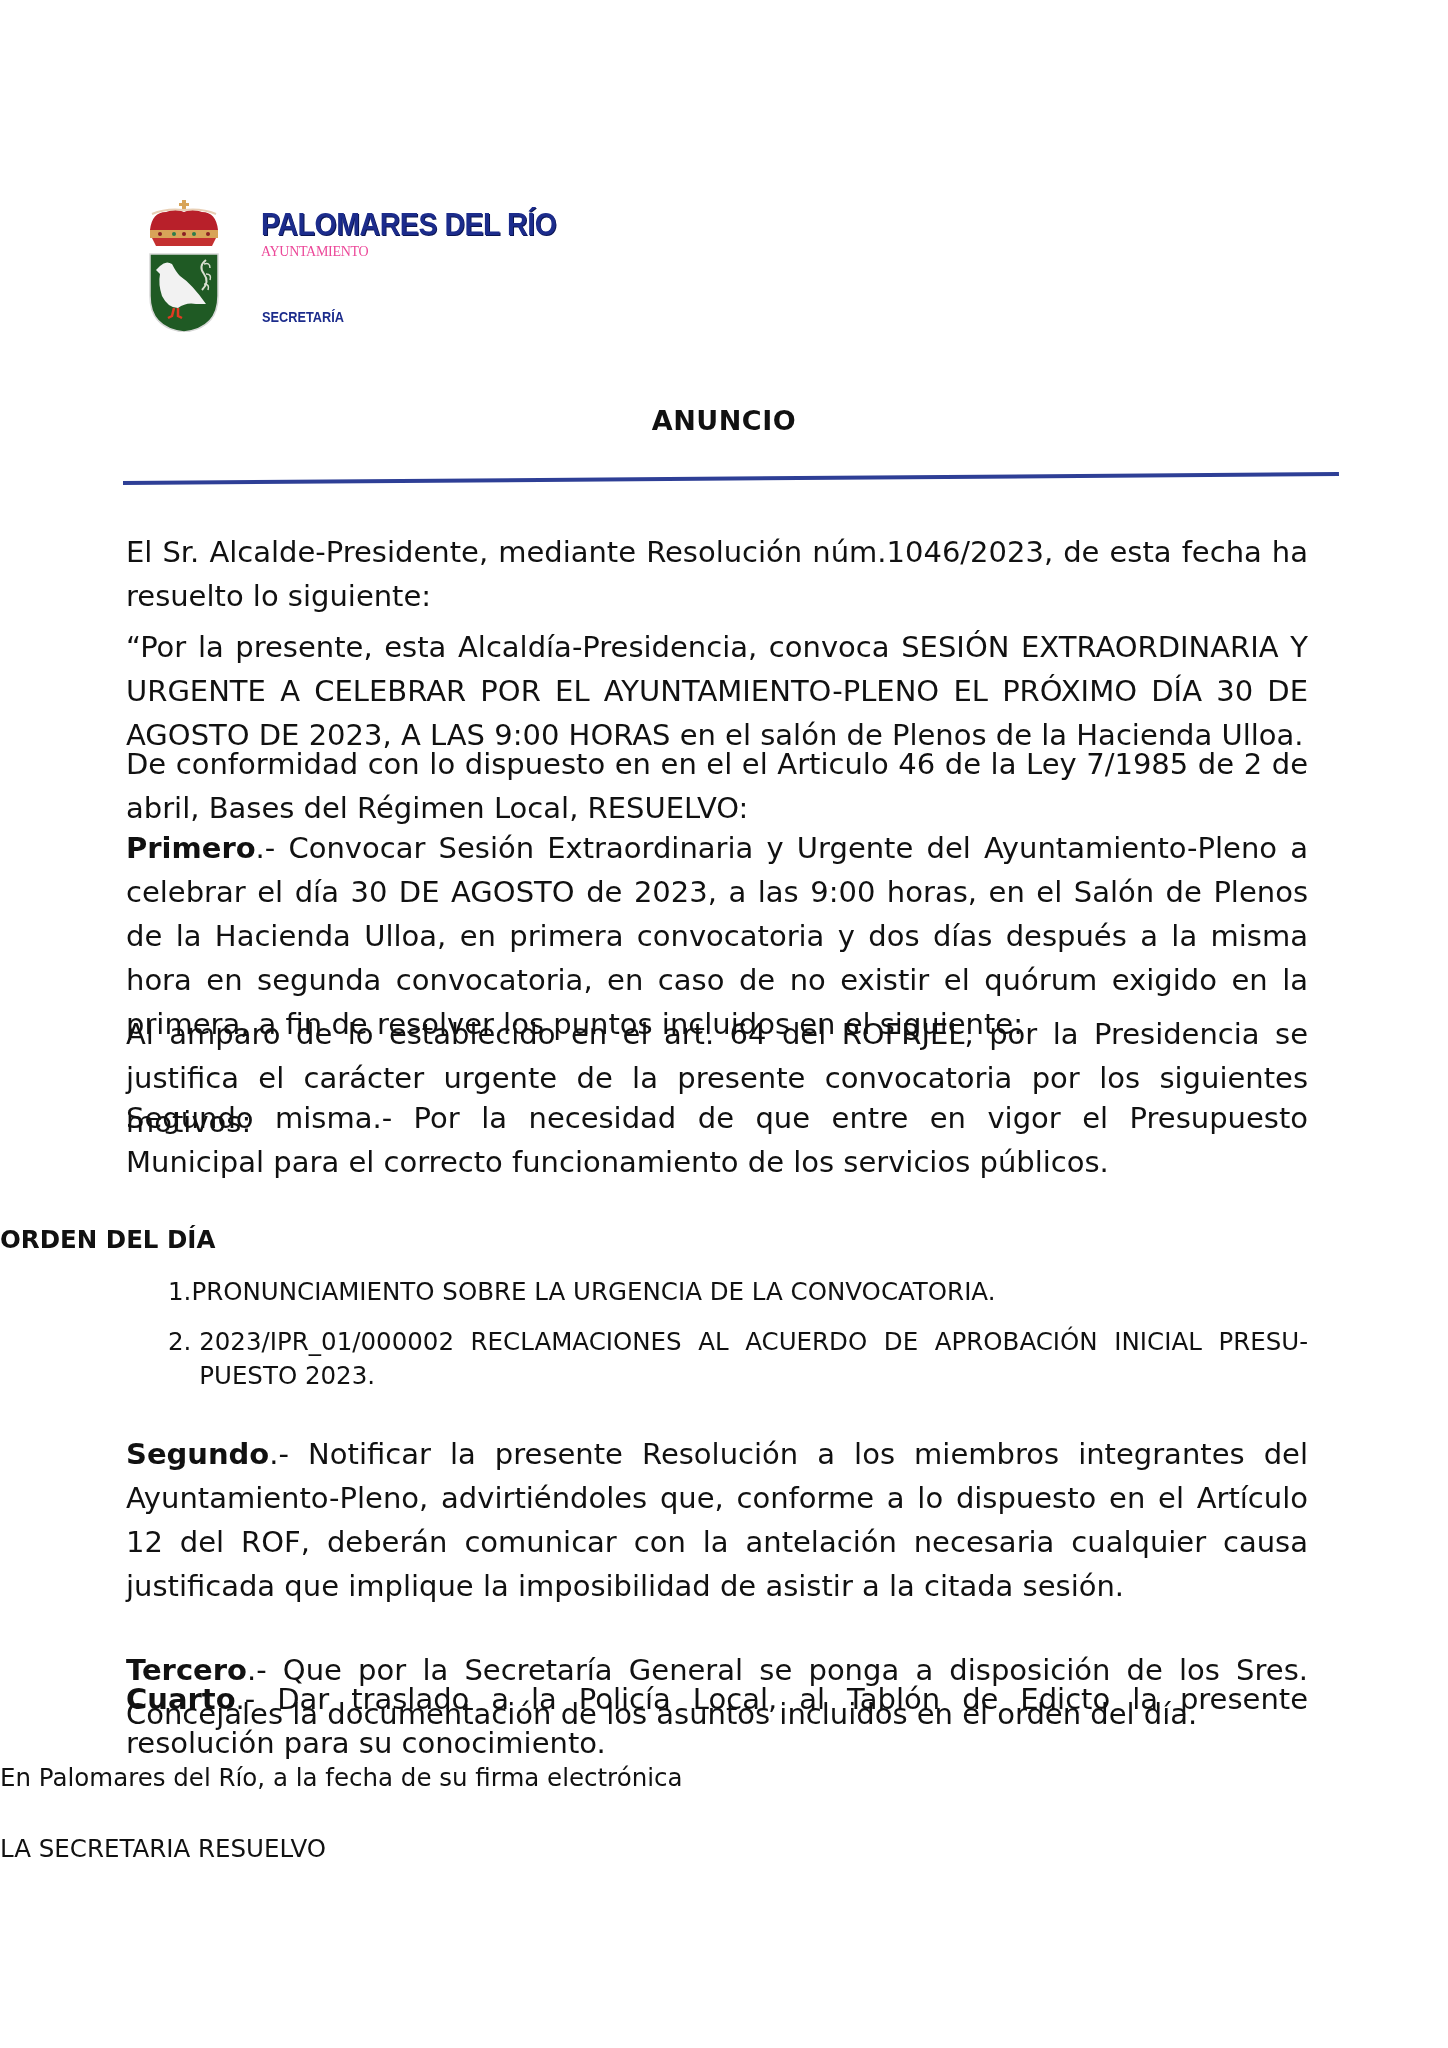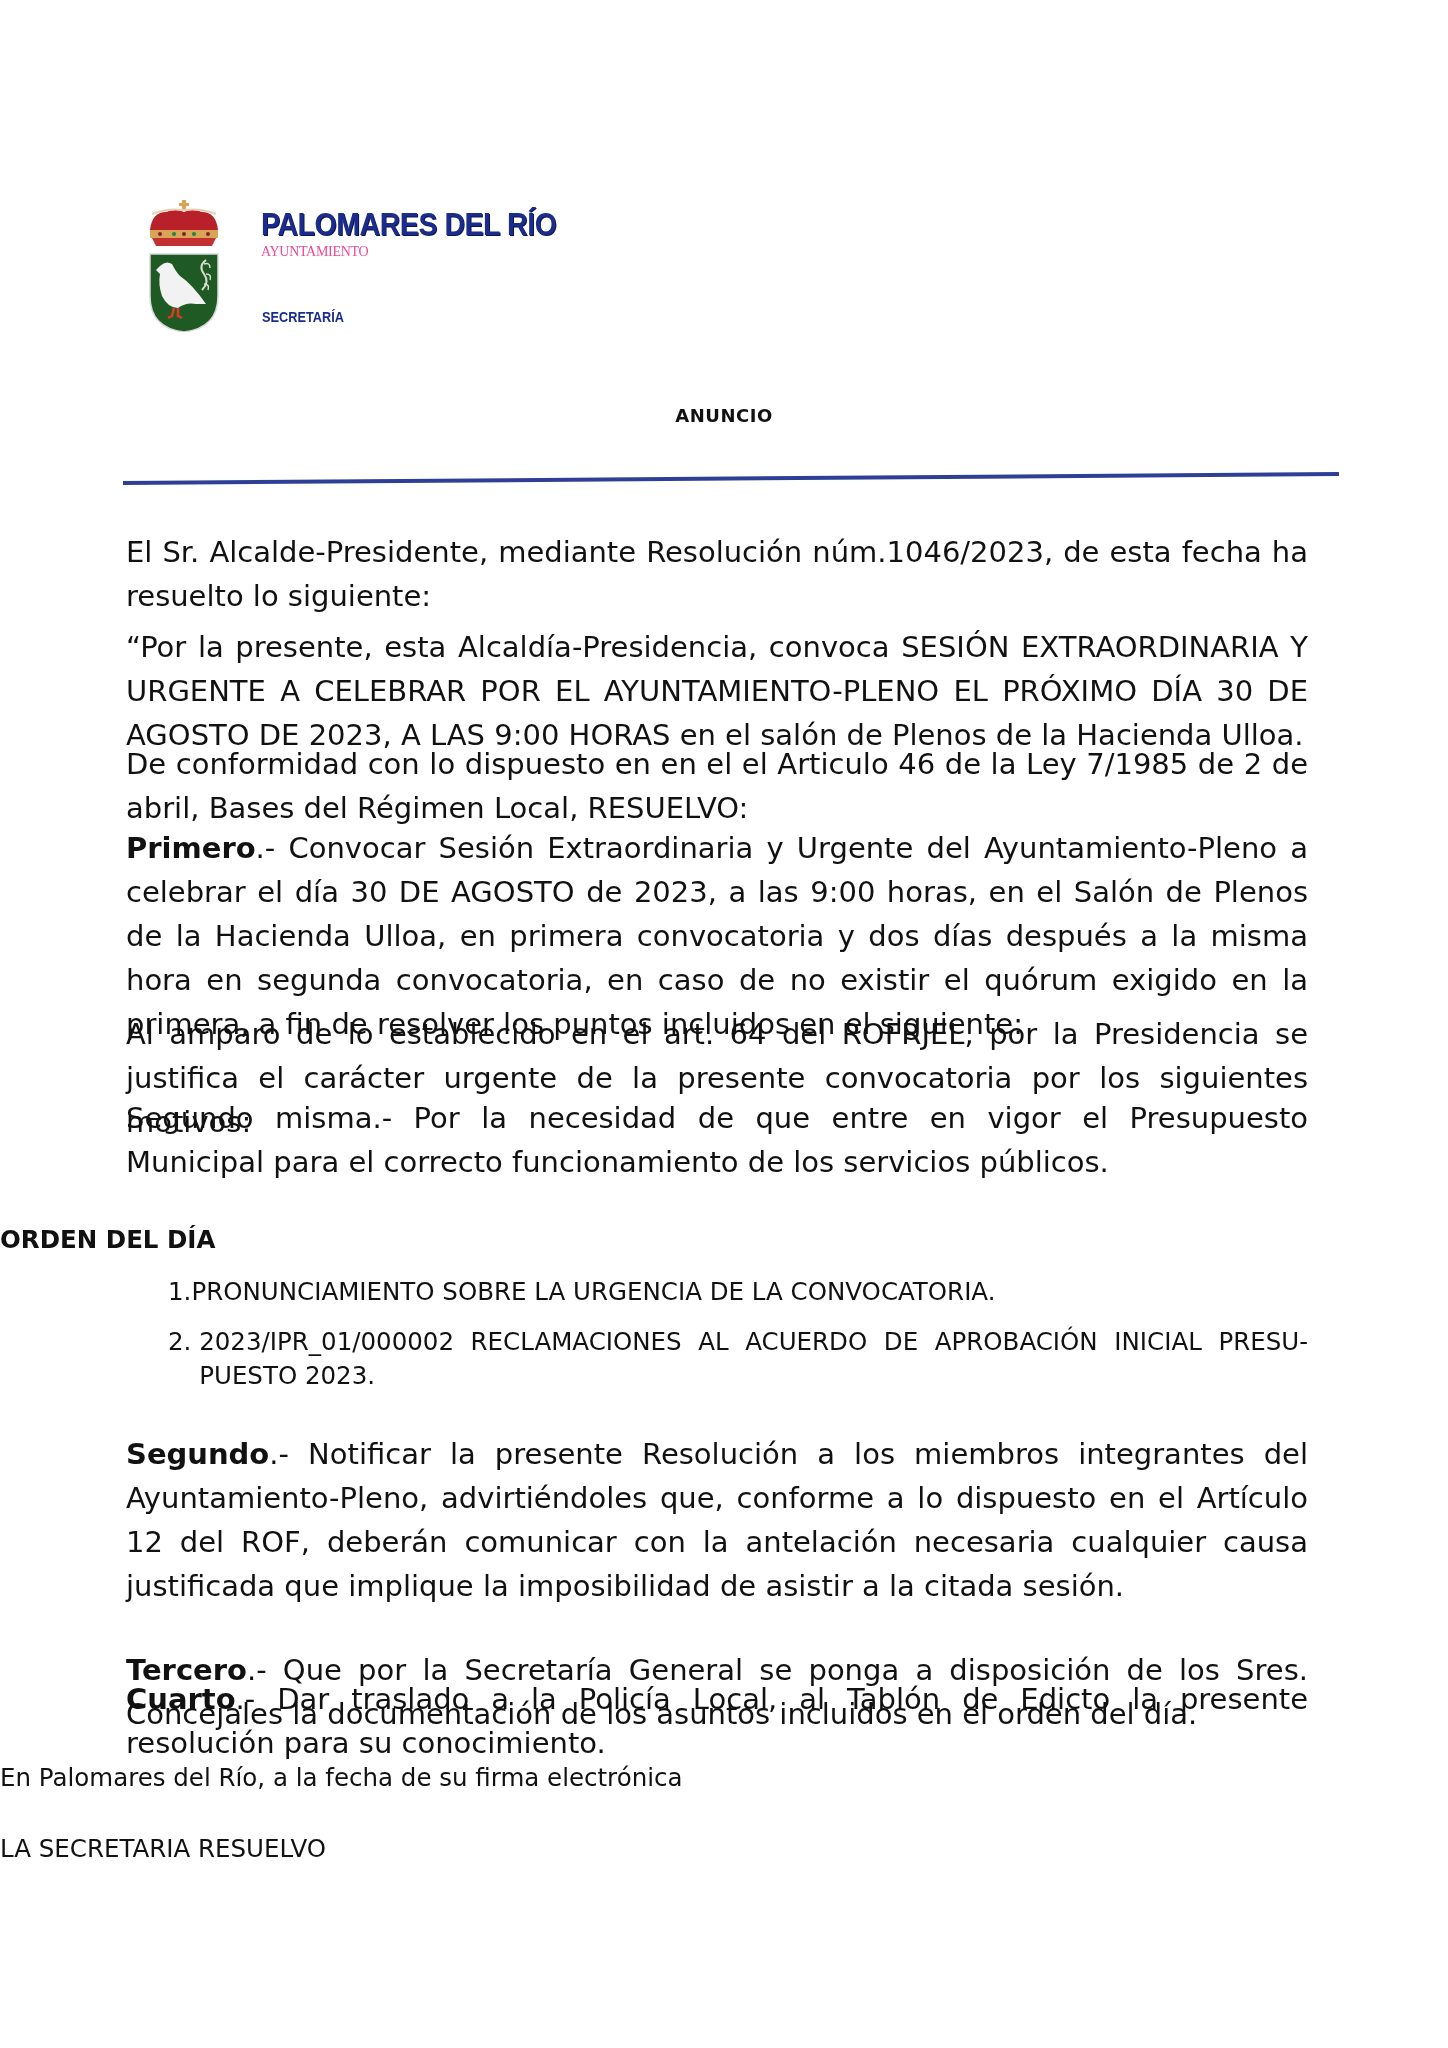--- a/index.html
+++ b/index.html
@@ -11,21 +11,21 @@
   .brand { position: absolute; left: 115px; top: 8px; }
   .brand-name { font-family: "Liberation Sans", sans-serif; font-weight: bold; font-size: 31px;
                 color: #1c2c8c; letter-spacing: -0.5px; line-height: 34px;
                 text-shadow: 1px 1px 0 #0a1450; transform: scaleX(0.92); transform-origin: left; }
   .brand-sub { font-family: "Liberation Serif", serif; font-size: 14px; color: #ec4899;
                margin-top: 2px; letter-spacing: -0.3px; }
   .brand-dept { position: absolute; left: 116px; top: 108px; font-family: "Liberation Sans", sans-serif;
                 font-weight: bold; font-size: 15px; color: #1c2c8c; transform: scaleX(0.85); transform-origin: left; }
 
   .title { position: absolute; left: 0; width: 1448px; top: 405px; text-align: center;
-           font-weight: bold; font-size: 18px; letter-spacing: 0.5px; }
+           font-weight: bold; font-size: 27px; letter-spacing: 0.5px; }
   .rule { position: absolute; left: 123px; top: 481px; width: 1216px; height: 4px;
           background: #2e3f96; transform: rotate(-0.42deg); transform-origin: left center; }
 
   .doc { position: absolute; left: 126px; width: 1182px; font-size: 29px; line-height: 44px;
          text-align: justify; }
   .doc p { margin: 0; }
   .b { font-weight: bold; }
 
   .center { position: absolute; left: 0; width: 1448px; font-size: 24.5px; line-height: 34px; }
   .list { position: absolute; left: 168px; width: 1140px; font-size: 24.5px; line-height: 34px; }

